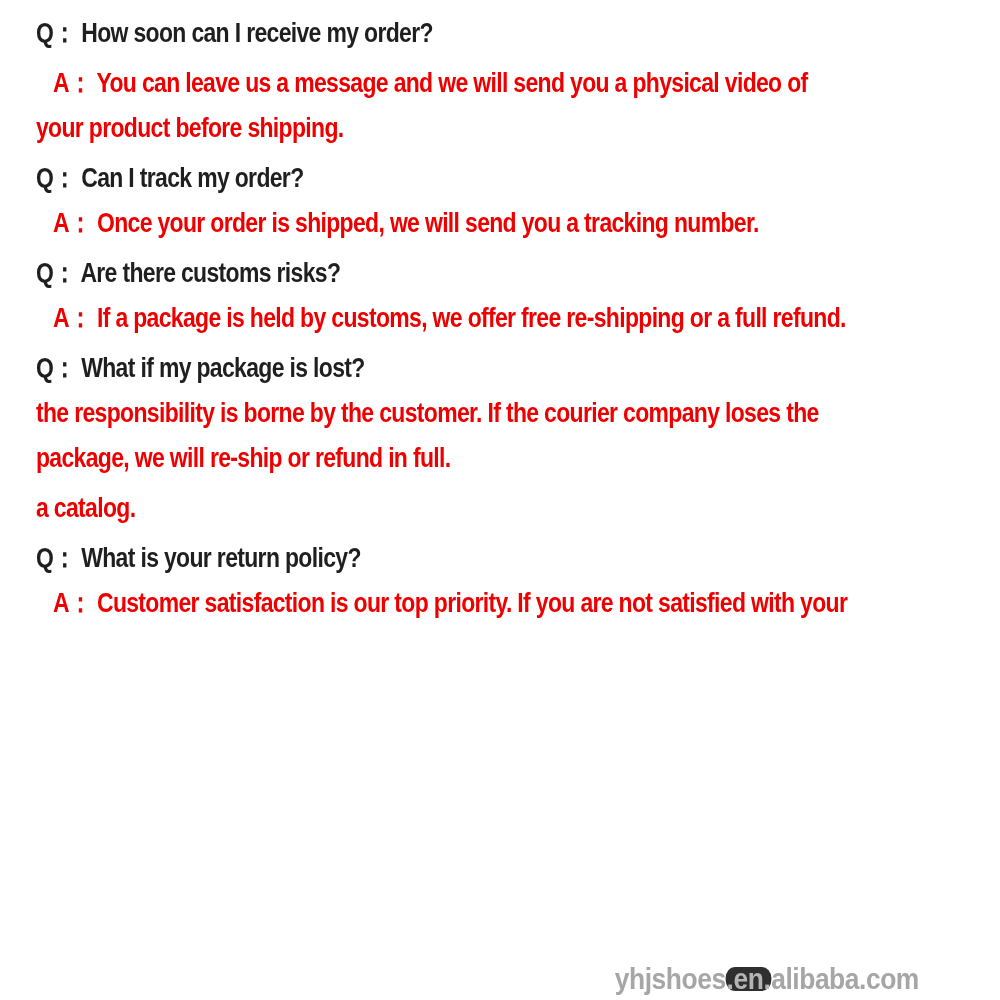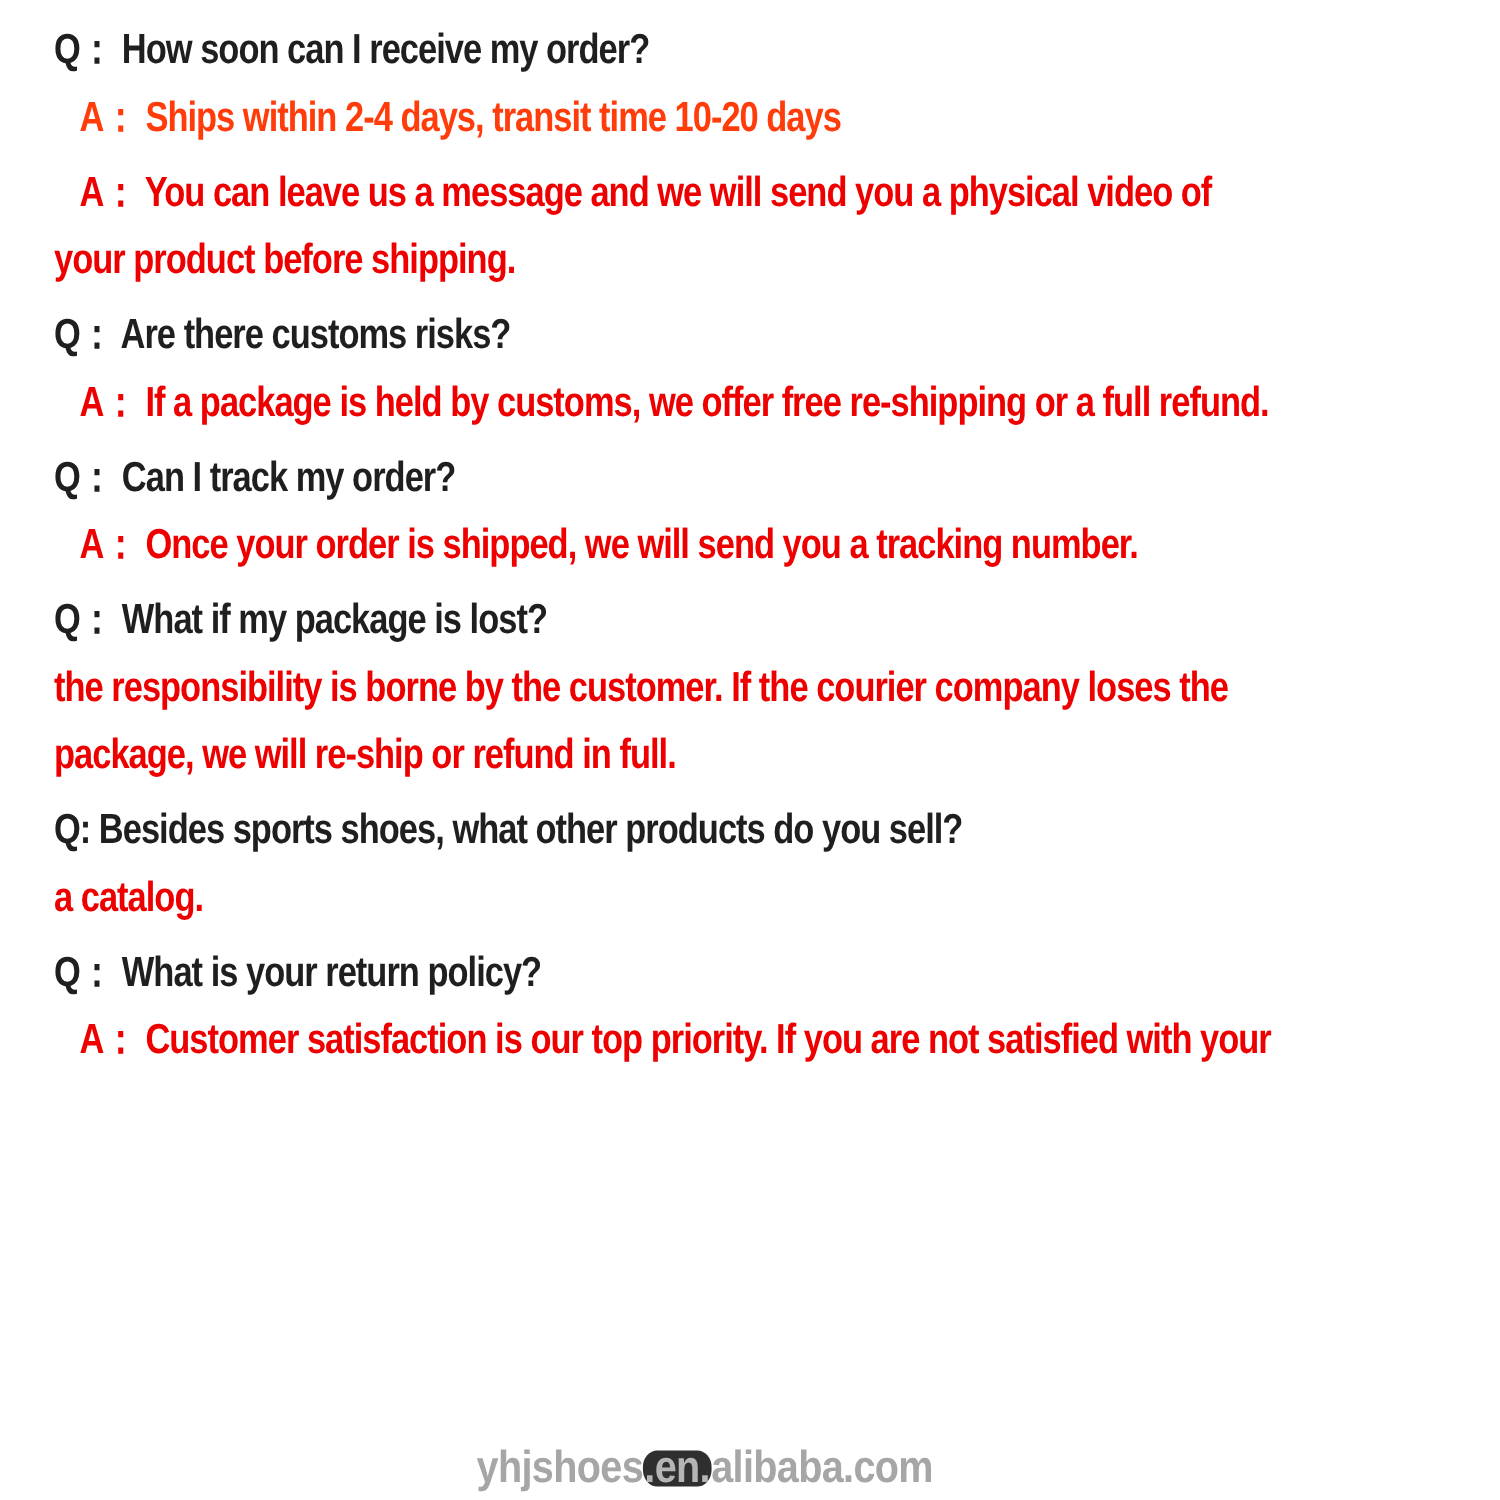--- a/index.html
+++ b/index.html
@@ -49,21 +49,21 @@
   }
   .line.a.first {
     padding-left: 17px;
   }
   .watermark {
     position: absolute;
     z-index: 1;
     left: 0;
     right: 0;
     bottom: 4px;
-    text-align: center;
+    text-align: right;
     color: #a6a6a6;
     font-size: 30px;
   }
   .watermark .wm-inner {
     display: inline-block;
     transform: scaleX(0.88);
     transform-origin: 50% 50%;
     letter-spacing: -0.5px;
     white-space: nowrap;
   }
@@ -77,41 +77,39 @@
   }
 </style>
 </head>
 <body style="background: rgb(255, 255, 255);">
 
 <div class="page">
 
   <div class="faq-list">
       <div class="qa-item">
         <div class="line q"><span class="txt" style="color: rgb(31, 31, 31);">Q： How soon can I receive my order?</span></div>
-        <div class="line a first"><span class="txt" style="color: rgb(255, 60, 10);">A： Ships within 2-4 days, transit time 10-20 days</span></div>
       </div>
       <div class="qa-item">
         <div class="line a first"><span class="txt" style="color: rgb(238, 0, 0);">A： You can leave us a message and we will send you a physical video of</span></div>
         <div class="line a"><span class="txt" style="color: rgb(238, 0, 0);">your product before shipping.</span></div>
       </div>
       <div class="qa-item">
+        <div class="line q"><span class="txt" style="color: rgb(31, 31, 31);">Q： Can I track my order?</span></div>
+        <div class="line a first"><span class="txt" style="color: rgb(238, 0, 0);">A： Once your order is shipped, we will send you a tracking number.</span></div>
+      </div>
+      <div class="qa-item">
         <div class="line q"><span class="txt" style="color: rgb(31, 31, 31);">Q： Are there customs risks?</span></div>
         <div class="line a first"><span class="txt" style="color: rgb(238, 0, 0);">A： If a package is held by customs, we offer free re-shipping or a full refund.</span></div>
-      </div>
-      <div class="qa-item">
-        <div class="line q"><span class="txt" style="color: rgb(31, 31, 31);">Q： Can I track my order?</span></div>
-        <div class="line a first"><span class="txt" style="color: rgb(238, 0, 0);">A： Once your order is shipped, we will send you a tracking number.</span></div>
       </div>
       <div class="qa-item">
         <div class="line q"><span class="txt" style="color: rgb(31, 31, 31);">Q： What if my package is lost?</span></div>
         <div class="line a"><span class="txt" style="color: rgb(238, 0, 0);">the responsibility is borne by the customer. If the courier company loses the</span></div>
         <div class="line a"><span class="txt" style="color: rgb(238, 0, 0);">package, we will re-ship or refund in full.</span></div>
       </div>
       <div class="qa-item">
-        <div class="line q"><span class="txt" style="color: rgb(31, 31, 31);">Q: Besides sports shoes, what other products do you sell?</span></div>
         <div class="line a"><span class="txt" style="color: rgb(238, 0, 0);">a catalog.</span></div>
       </div>
       <div class="qa-item">
         <div class="line q"><span class="txt" style="color: rgb(31, 31, 31);">Q： What is your return policy?</span></div>
         <div class="line a first"><span class="txt" style="color: rgb(238, 0, 0);">A： Customer satisfaction is our top priority. If you are not satisfied with your</span></div>
       </div>
     </div>
 
   <div class="watermark" style="color: rgb(166, 166, 166);">
     <span class="wm-inner"><span>yhjshoes</span><span class="wm-badge" style="background: rgb(47, 47, 47); color: rgb(181, 181, 181);">.en.</span><span>alibaba.com</span></span>

